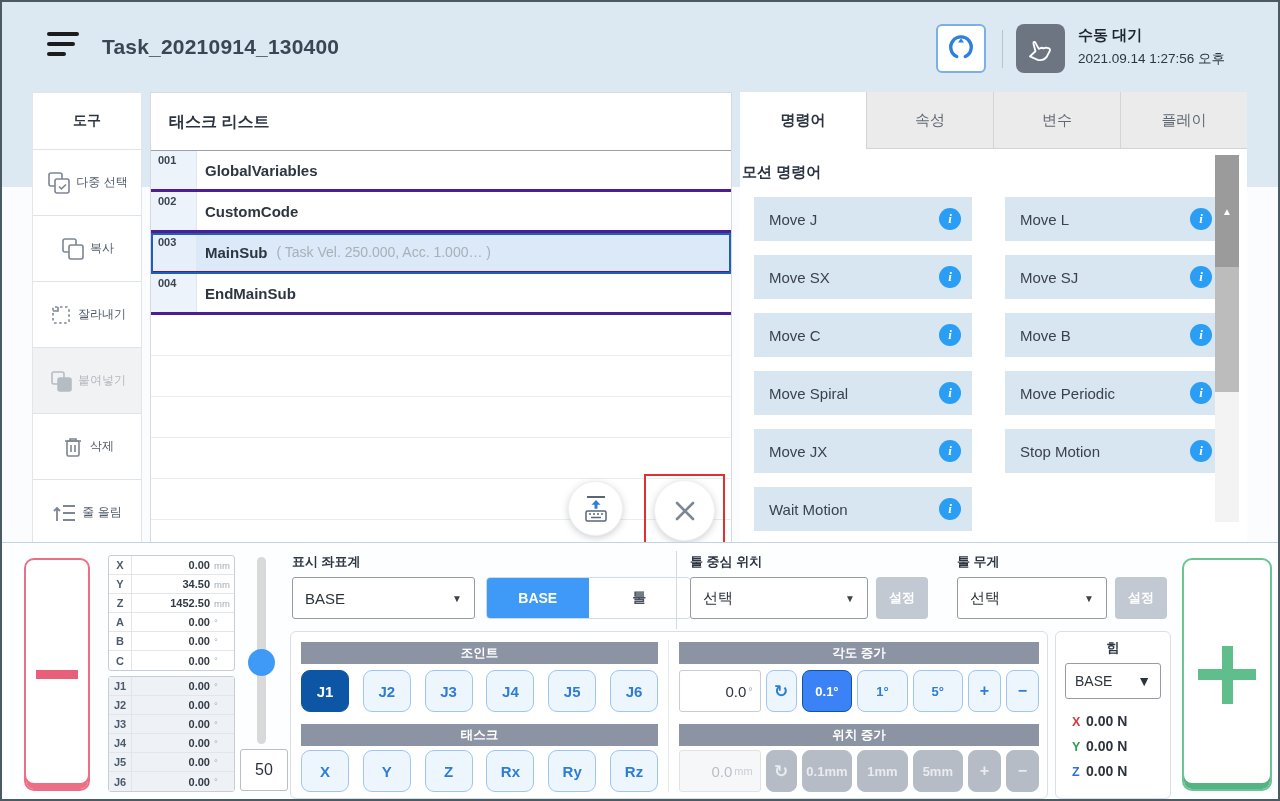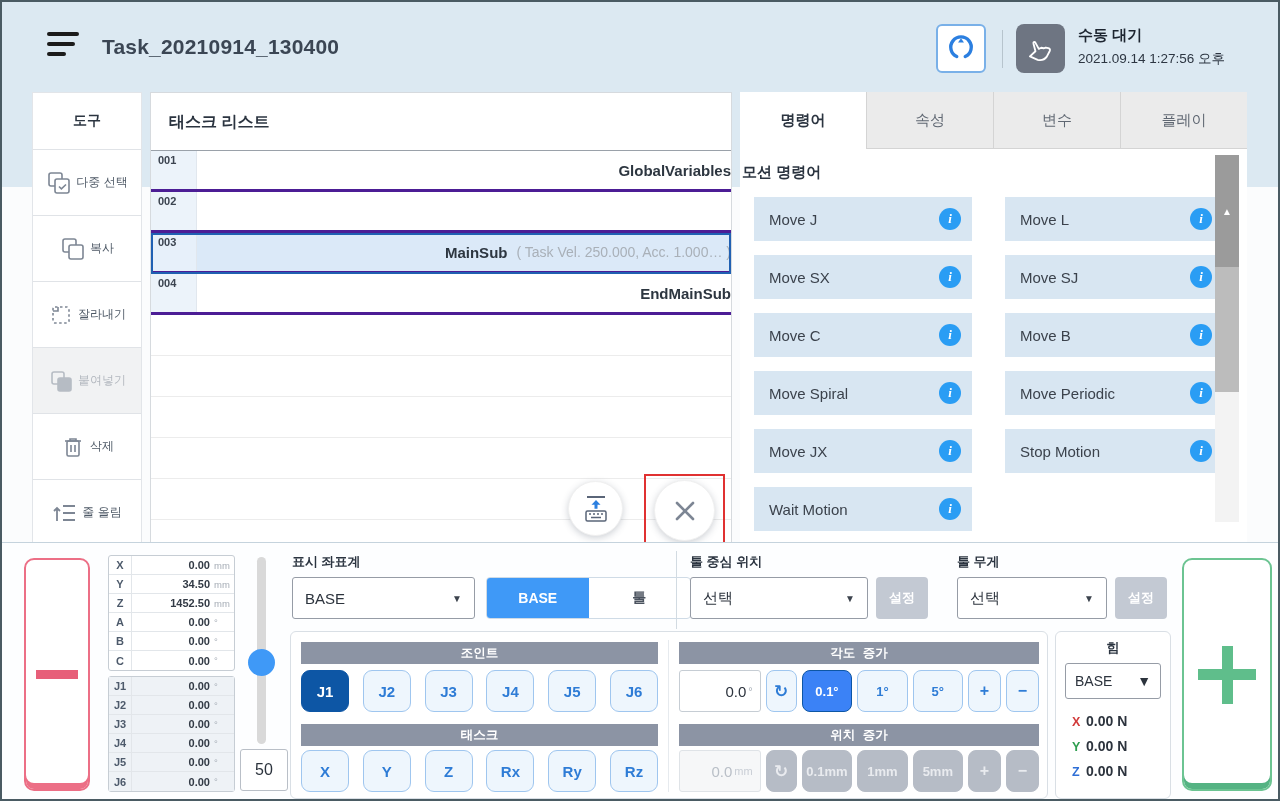--- a/index.html
+++ b/index.html
@@ -30,21 +30,21 @@
   .sidebar-item .lbl { font-size:12px; color:#4e5966; }
   .sidebar-item.disabled { background:#f1f2f3; }
   .sidebar-item.disabled .lbl { color:#b3b8bf; }
   .sb-ico { width:26px; height:26px; }
 
   
   .task-card { position:absolute; left:148px; top:90px; width:582px; height:450px; background:#fff; border:1px solid #d6dade; border-bottom:none; }
   .task-title { height:58px; line-height:58px; padding-left:18px; font-size:16px; font-weight:bold; color:#2b3440; border-bottom:1px solid #9aa1a9; }
   .task-row { position:relative; height:41px; display:flex; align-items:stretch; border-bottom:3px solid #4c1d95; }
   .task-num { width:46px; background:#ecf3fa; font-size:11px; font-weight:bold; color:#3c4450; padding:3px 0 0 7px; border-right:1px solid #e1e7ee; }
-  .task-name { flex:1; display:flex; align-items:center; padding-left:8px; font-size:15px; font-weight:bold; color:#2d3640;justify-content:flex-end; }
+  .task-name { flex:1; display:flex; align-items:center; padding-left:8px; font-size:15px; font-weight:bold; color:#2d3640; }
   .task-detail { font-weight:normal; color:#a9b0b8; font-size:14px; margin-left:9px; }
   .task-row.selected { background:#dbe9f8; outline:2px solid #2060b2; outline-offset:-2px; }
   .task-row.selected .task-num { background:#e7f0fa; }
   .task-row.empty { height:41px; border-bottom:1px solid #ececec; }
 
   
   .float-btn { position:absolute; background:#fff; border-radius:50%; border:1px solid #f0f0f0; box-shadow:0 2px 7px rgba(60,70,90,.25); display:flex; align-items:center; justify-content:center; cursor:pointer; }
   .kb-btn { left:566px; top:479px; width:55px; height:55px; }
   .close-btn { left:652px; top:478px; width:61px; height:61px; }
   .red-highlight { position:absolute; left:642px; top:472px; width:81px; height:73px; border:2px solid #e03131; }
@@ -98,21 +98,21 @@
   .seg-toggle { position:absolute; left:484px; top:34px; width:205px; height:42px; display:flex; border:1px solid #cfdbe6; border-radius:4px; overflow:hidden; background:#fff; }
   .seg { flex:1; display:flex; align-items:center; justify-content:center; font-size:14px; font-weight:bold; color:#4a525e; cursor:pointer; }
   .seg.active { background:#3f99f7; color:#fff; }
   .vdiv { position:absolute; left:674px; top:8px; width:1px; height:78px; background:#d2dbe2; }
 
   .jog-group { position:absolute; left:288px; top:88px; width:758px; height:168px; background:#fff; border:1px solid #d9dfe5; border-radius:6px; }
   .jog-group .mid { position:absolute; left:377px; top:8px; width:1px; height:152px; background:#e6eaee; }
   .sub { position:absolute; top:0; height:100%; }
   .sub-l { left:10px; width:357px; }
   .sub-r { left:388px; width:360px; }
-  .bar-hdr { position:absolute; left:0; width:100%; height:22px; background:#8c94a4; color:#fff; font-size:12.5px; font-weight:bold; display:flex; align-items:center; justify-content:center;font-family:Liberation Mono, monospace; }
+  .bar-hdr { position:absolute; left:0; width:100%; height:22px; background:#8c94a4; color:#fff; font-size:12.5px; font-weight:bold; display:flex; align-items:center; justify-content:center; }
   .row-btns { position:absolute; left:0; width:100%; display:flex; justify-content:space-between; }
   .jbtn { width:48px; height:42px; border-radius:9px; background:#eef6fd; border:1.5px solid #9fc6ef; color:#2e7cd6; font-size:15px; font-weight:bold; display:flex; align-items:center; justify-content:center; cursor:pointer; }
   .jbtn.active { background:#0d56a5; border-color:#0d56a5; color:#fff; }
   .inc-row { position:absolute; left:0; width:100%; display:flex; gap:5px; }
   .val-box { width:84px; height:42px; background:#fff; border:1px solid #c6cdd4; border-radius:3px; display:flex; align-items:center; justify-content:flex-end; padding-right:7px; font-size:15px; color:#2c333d; }
   .val-box .u { color:#a6adb6; font-size:11px; margin-left:2px; }
   .pbtn { height:42px; border-radius:8px; background:#eef6fd; border:1.5px solid #9fc6ef; color:#2e7cd6; font-size:13px; font-weight:bold; display:flex; align-items:center; justify-content:center; cursor:pointer; }
   .pbtn.rot { width:32px; font-size:17px; }
   .pbtn.p { width:52px; }
   .pbtn.pm { width:34px; font-size:16px; }
@@ -213,20 +213,23 @@
   <div class="task-card">
     <div class="task-title">태스크 리스트</div>
     <div class="task-row">
       <div class="task-num">001</div>
       <div class="task-name">
           <span>GlobalVariables</span>
         </div>
     </div>
     <div class="task-row">
       <div class="task-num">002</div>
+      <div class="task-name">
+          <span>CustomCode</span>
+        </div>
     </div>
     <div class="task-row selected">
       <div class="task-num">003</div>
       <div class="task-name">
         <span>MainSub</span>
         <span class="task-detail">( Task Vel. 250.000, Acc. 1.000… )</span>
       </div>
     </div>
     <div class="task-row">
       <div class="task-num">004</div>

